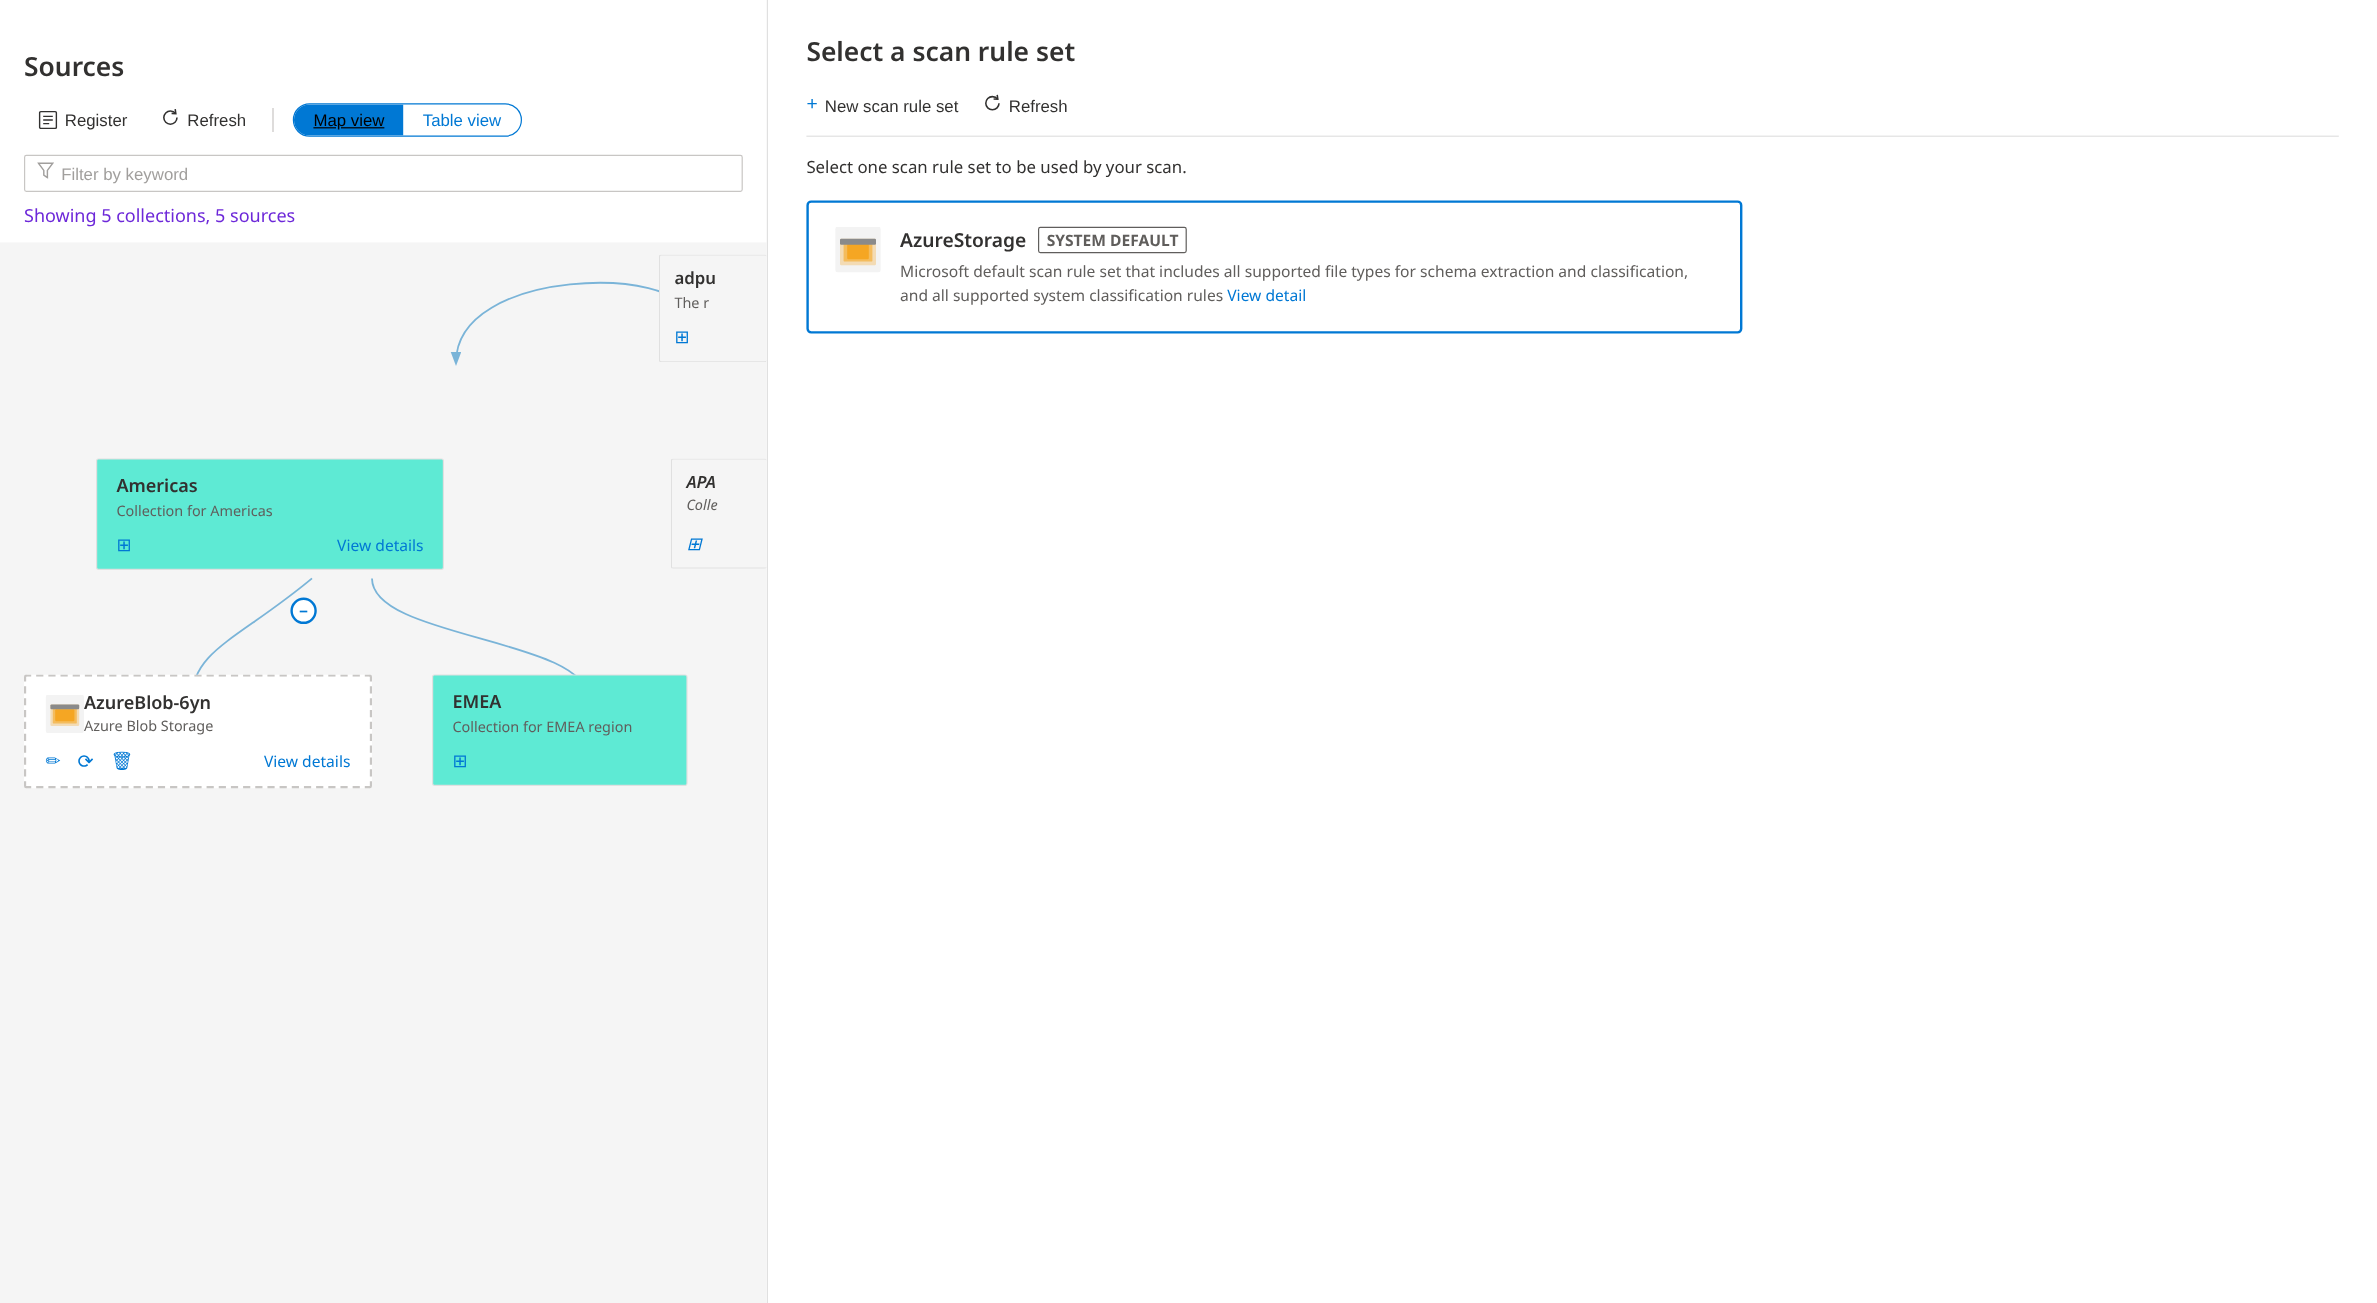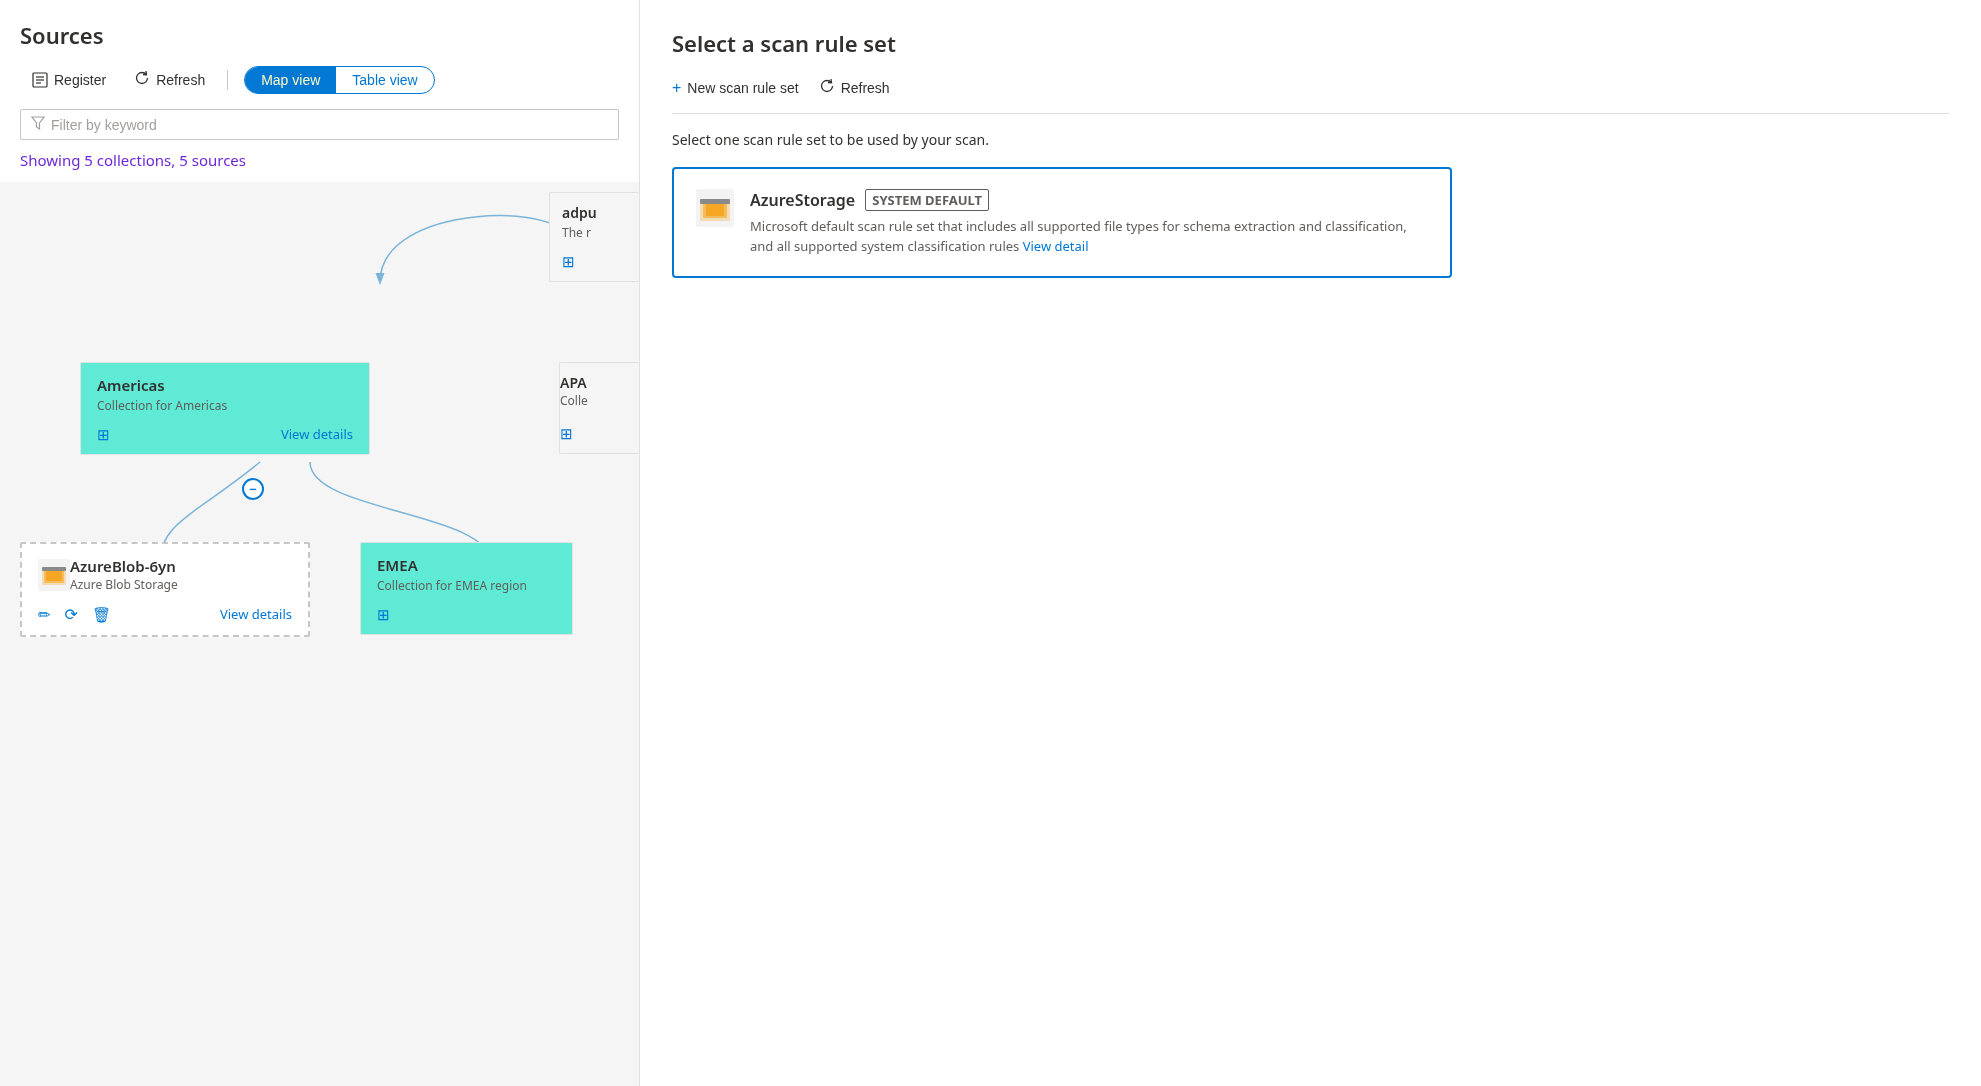--- a/index.html
+++ b/index.html
@@ -19,20 +19,21 @@
       width: 640px;
       border-right: 1px solid #e0e0e0;
       display: flex;
       flex-direction: column;
       background: #fff;
       overflow: hidden;
     }
 
     .left-header {
       padding: 20px 20px 12px 20px;
+      margin-top: 20px;
     }
 
     .left-header h1 {
       font-size: 22px;
       font-weight: 600;
       color: #323130;
       margin-bottom: 14px;
     }
 
     .toolbar {
@@ -73,21 +74,22 @@
     .view-btn {
       padding: 5px 16px;
       border: none;
       cursor: pointer;
       font-size: 14px;
       background: transparent;
       color: #0078d4;
     }
     .view-btn.active {
       background: #0078d4;
-      color: #fef9c3;
+      color: #000000;
+      text-decoration: underline;
     }
 
     .filter-bar {
       display: flex;
       align-items: center;
       border: 1px solid #c8c6c4;
       border-radius: 2px;
       padding: 5px 10px;
       gap: 6px;
       color: #a19f9d;
@@ -420,21 +422,21 @@
 
     <div class="collection-card" style="top:180px;left:80px;width:290px;">
       <div class="card-title">Americas</div>
       <div class="card-subtitle">Collection for Americas</div>
       <div class="card-footer">
         <span class="grid-icon">⊞</span>
         <a class="view-details-link">View details</a>
       </div>
     </div>
 
-    <div class="partial-card" style="position:absolute;top:180px;right:0;width:80px;background:#f5f5f5;border:1px solid #e0e0e0;border-right:none;padding:10px 0;">
+    <div class="partial-card" style="position:absolute;top:180px;right:0;width:80px;background:#f5f5f5;border:1px solid #e0e0e0;border-right:none;padding:10px 12px;font-style:italic;">
       <div style="font-size:14px;font-weight:600;color:#323130;">APA</div>
       <div style="font-size:12px;color:#605e5c;">Colle</div>
       <div style="margin-top:14px;">
         <span class="grid-icon">⊞</span>
       </div>
     </div>
 
     <div class="collapse-circle" style="top:296px;left:242px;">
       <span>−</span>
     </div>

